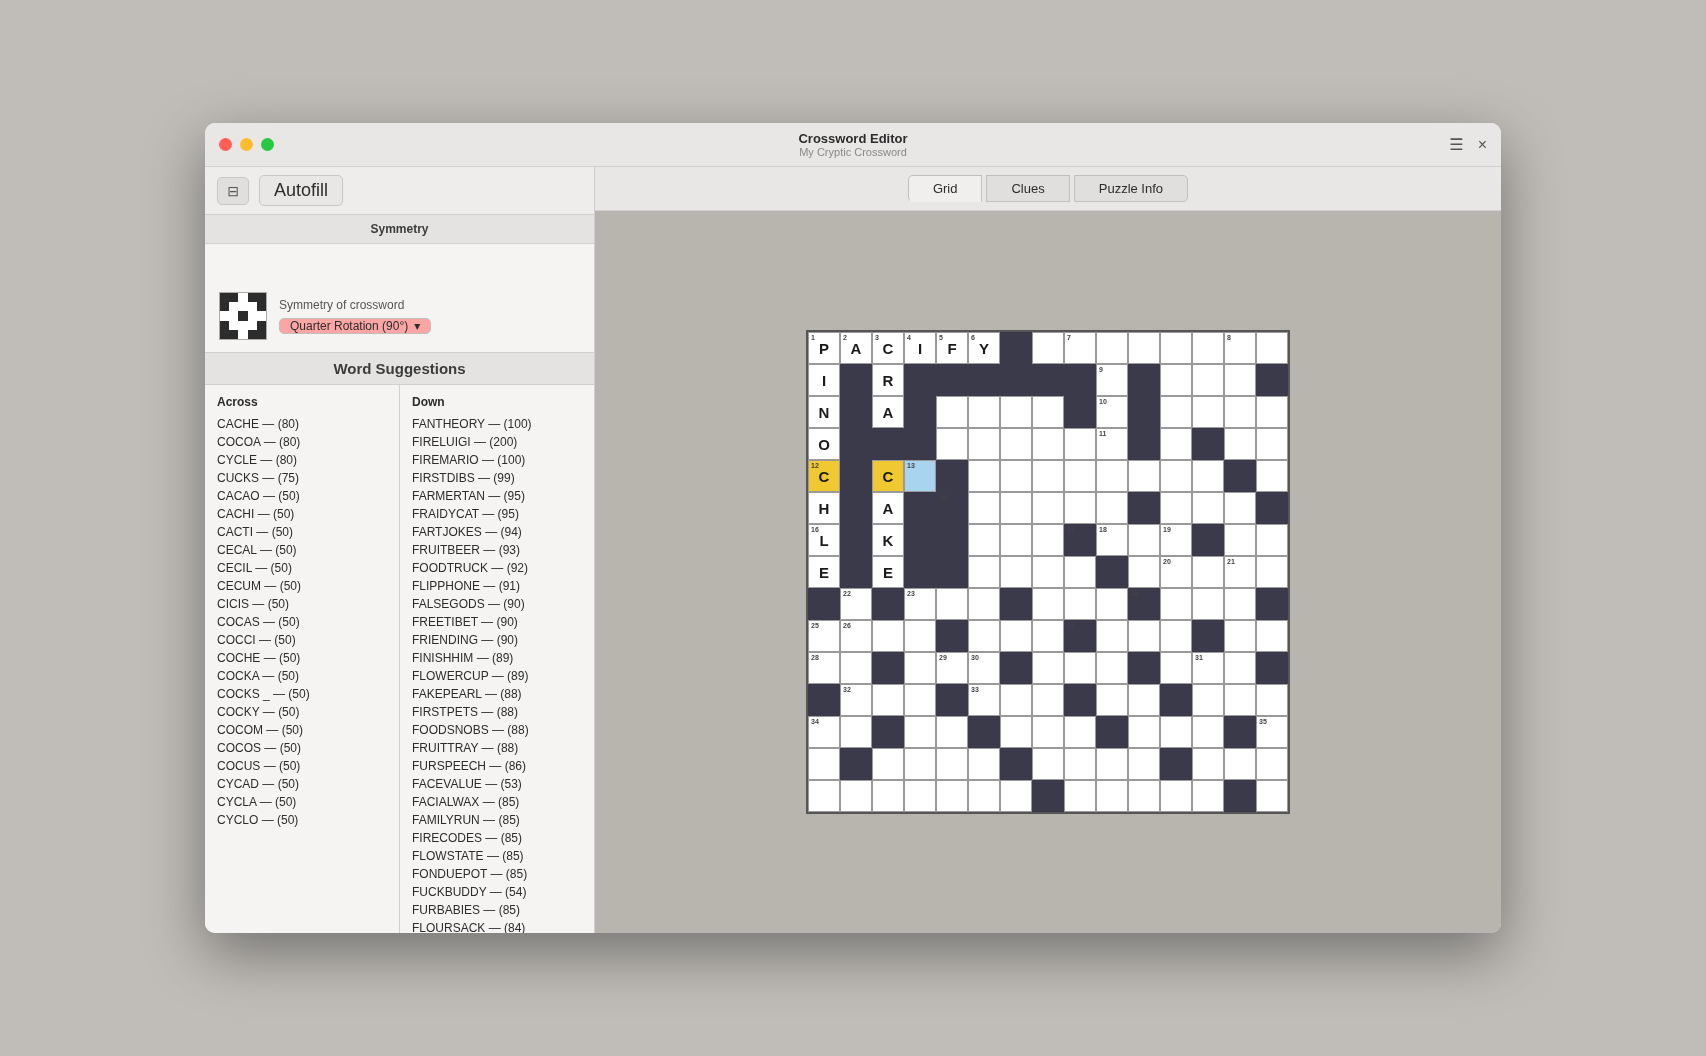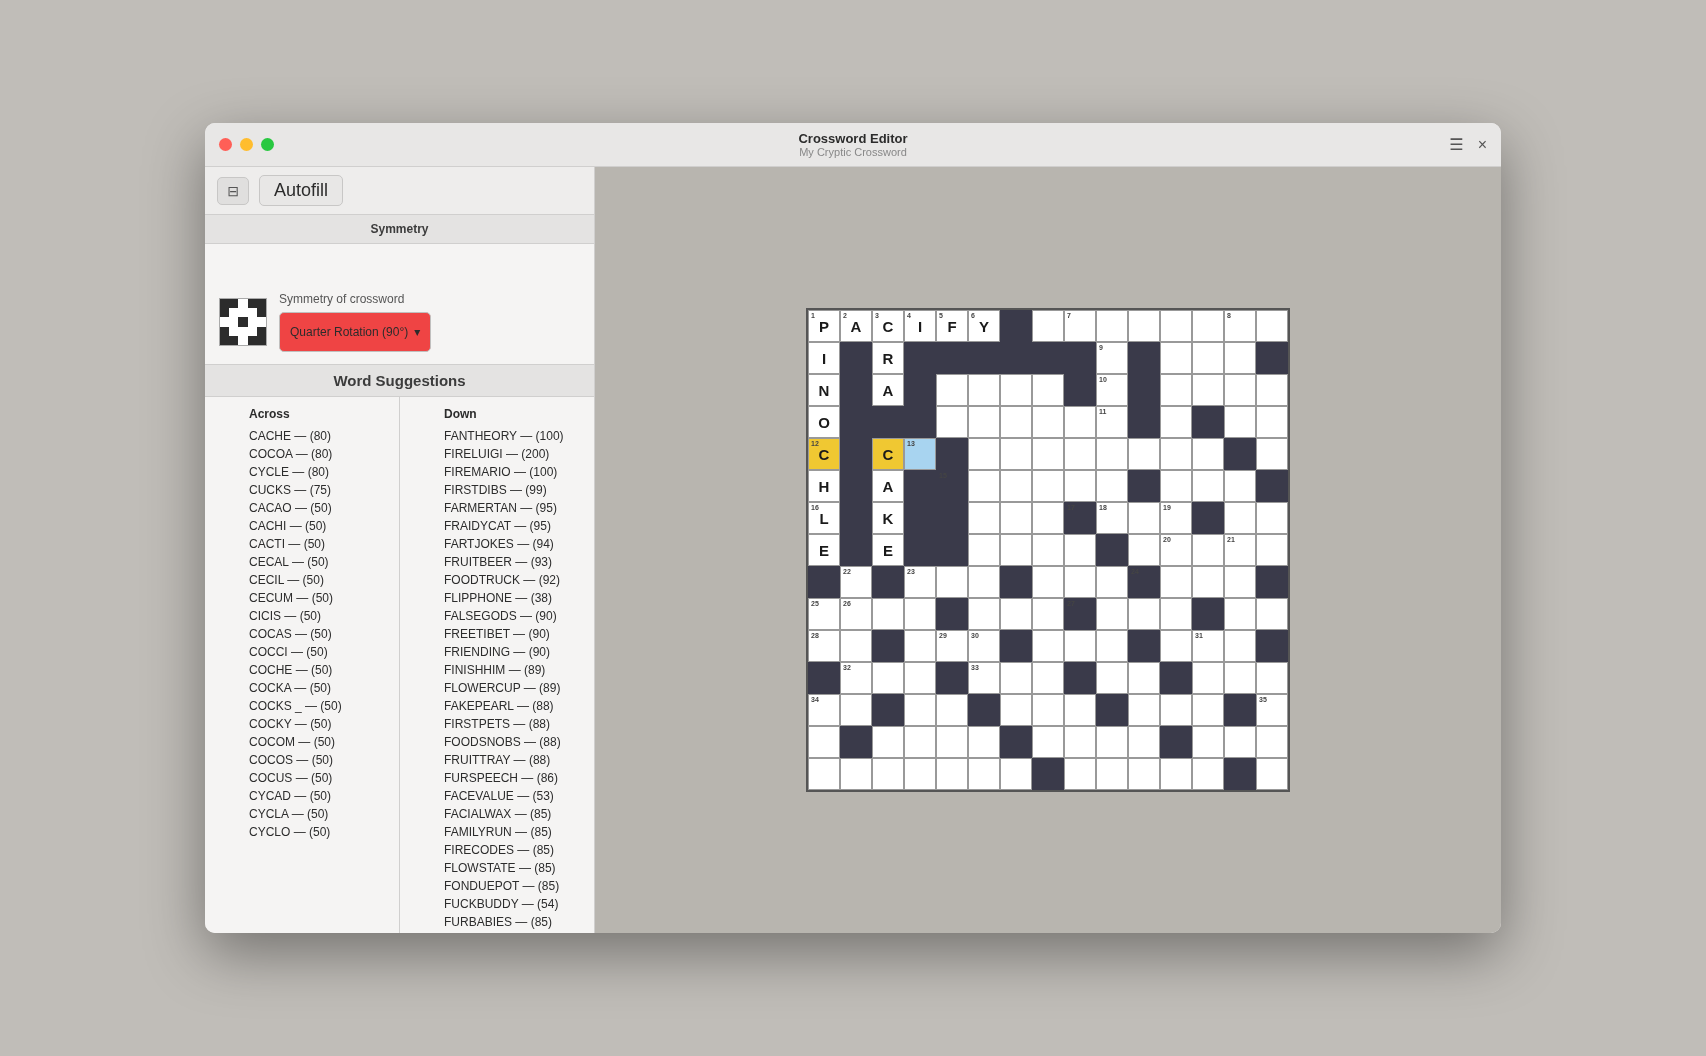--- a/index.html
+++ b/index.html
@@ -157,24 +157,24 @@
     .symmetry-info {
       display: flex;
       flex-direction: column;
       gap: 6px;
     }
     .symmetry-label {
       font-size: 12px;
       color: #555;
     }
     .dropdown-btn {
-      background: #ef4444;
+      background: #fca5a5;
       border: 1px solid #c0bfbe;
       border-radius: 5px;
-      padding: 12px 10px;
+      padding: 0 10px;
       cursor: pointer;
       font-size: 12px;
       color: #2c2c2c;
       display: flex;
       align-items: center;
       gap: 6px;
     }
     .word-suggestions-header {
       background: #e4e3e2;
       padding: 7px 14px;
@@ -186,21 +186,20 @@
     }
     .suggestions-columns {
       display: flex;
       flex: 1;
       overflow: hidden;
     }
     .suggestions-col {
       flex: 1;
       overflow-y: auto;
       padding: 6px 0;
-      margin-left: 32px;
     }
     .suggestions-col:first-child {
       border-right: 1px solid #d0cfce;
     }
     .col-header {
       padding: 4px 12px 6px;
       font-size: 12px;
       font-weight: 700;
       color: #2c2c2c;
     }
@@ -399,21 +398,21 @@
           <div id="down-list">
               <div class="suggestion-item">FANTHEORY — (100)</div>
               <div class="suggestion-item">FIRELUIGI — (200)</div>
               <div class="suggestion-item">FIREMARIO — (100)</div>
               <div class="suggestion-item">FIRSTDIBS — (99)</div>
               <div class="suggestion-item">FARMERTAN — (95)</div>
               <div class="suggestion-item">FRAIDYCAT — (95)</div>
               <div class="suggestion-item">FARTJOKES — (94)</div>
               <div class="suggestion-item">FRUITBEER — (93)</div>
               <div class="suggestion-item">FOODTRUCK — (92)</div>
-              <div class="suggestion-item">FLIPPHONE — (38)</div>
+              <div class="suggestion-item">FLIPPHONE — (91)</div>
               <div class="suggestion-item">FALSEGODS — (90)</div>
               <div class="suggestion-item">FREETIBET — (90)</div>
               <div class="suggestion-item">FRIENDING — (90)</div>
               <div class="suggestion-item">FINISHHIM — (89)</div>
               <div class="suggestion-item">FLOWERCUP — (89)</div>
               <div class="suggestion-item">FAKEPEARL — (88)</div>
               <div class="suggestion-item">FIRSTPETS — (88)</div>
               <div class="suggestion-item">FOODSNOBS — (88)</div>
               <div class="suggestion-item">FRUITTRAY — (88)</div>
               <div class="suggestion-item">FURSPEECH — (86)</div>
@@ -427,20 +426,25 @@
               <div class="suggestion-item">FURBABIES — (85)</div>
               <div class="suggestion-item">FLOURSACK — (84)</div>
               <div class="suggestion-item">FAYNUMBER — (83)</div>
             </div>
         </div>
       </div>
     </div>
 
     <div class="right-panel">
 
+      <div class="right-toolbar">
+        <button class="tab-btn active">Grid</button>
+        <button class="tab-btn">Clues</button>
+        <button class="tab-btn">Puzzle Info</button>
+      </div>
 
       <div class="grid-area">
         <div class="crossword-grid" id="crossword-grid" style="grid-template-columns: repeat(15, 32px); grid-template-rows: repeat(15, 32px);">
         <div class="grid-cell">
               <span class="cell-number">1</span>
               <span class="cell-letter">P</span>
             </div>
             <div class="grid-cell">
               <span class="cell-number">2</span>
               <span class="cell-letter">A</span>

